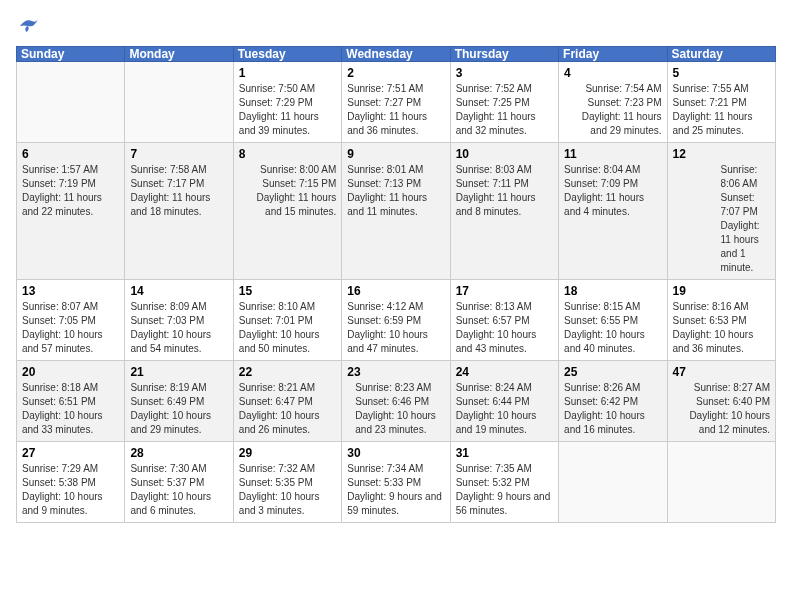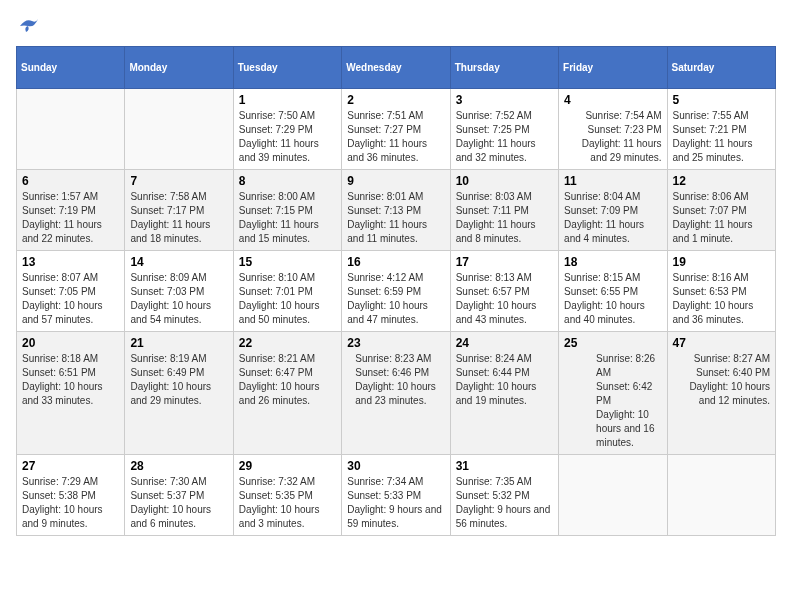--- a/index.html
+++ b/index.html
@@ -53,23 +53,23 @@
       color: #555;
     }
     .calendar {
       width: 100%;
       border-collapse: collapse;
       font-size: 11px;
     }
     .calendar th {
       background: #4472c4;
       color: #fff;
-      padding: 15px 4px;
+      padding: 0 4px;
       text-align: left;
-      font-size: 10px;
+      font-size: 12px;
       font-weight: bold;
       border: 1px solid #3a60a8;
     }
     .calendar td {
       border: 1px solid #ccc;
       vertical-align: top;
       padding: 4px 5px;
       width: calc(100%/7);
       height: 80px;
       background: #fff;
@@ -167,21 +167,21 @@
 Daylight: 11 hours and 22 minutes.</div>
         </td>
         <td>
           <span class="day-num">7</span>
           <div class="day-info" style="white-space: pre-line;">Sunrise: 7:58 AM
 Sunset: 7:17 PM
 Daylight: 11 hours and 18 minutes.</div>
         </td>
         <td>
           <span class="day-num">8</span>
-          <div class="day-info" style="white-space: pre-line;">Sunrise: 8:00 AM
+          <div class="day-info" style="white-space: pre-line; text-align: right;">Sunrise: 8:00 AM
 Sunset: 7:15 PM
 Daylight: 11 hours and 15 minutes.</div>
         </td>
         <td>
           <span class="day-num">9</span>
           <div class="day-info" style="white-space: pre-line;">Sunrise: 8:01 AM
 Sunset: 7:13 PM
 Daylight: 11 hours and 11 minutes.</div>
         </td>
         <td>
@@ -191,21 +191,21 @@
 Daylight: 11 hours and 8 minutes.</div>
         </td>
         <td>
           <span class="day-num">11</span>
           <div class="day-info" style="white-space: pre-line;">Sunrise: 8:04 AM
 Sunset: 7:09 PM
 Daylight: 11 hours and 4 minutes.</div>
         </td>
         <td>
           <span class="day-num">12</span>
-          <div class="day-info" style="white-space: pre-line;">Sunrise: 8:06 AM
+          <div class="day-info" style="white-space: pre-line; margin-left: 48px;">Sunrise: 8:06 AM
 Sunset: 7:07 PM
 Daylight: 11 hours and 1 minute.</div>
         </td>
       </tr>
       <tr>
         <td>
           <span class="day-num">13</span>
           <div class="day-info" style="white-space: pre-line;">Sunrise: 8:07 AM
 Sunset: 7:05 PM
 Daylight: 10 hours and 57 minutes.</div>
@@ -273,21 +273,21 @@
 Daylight: 10 hours and 23 minutes.</div>
         </td>
         <td>
           <span class="day-num">24</span>
           <div class="day-info" style="white-space: pre-line;">Sunrise: 8:24 AM
 Sunset: 6:44 PM
 Daylight: 10 hours and 19 minutes.</div>
         </td>
         <td>
           <span class="day-num">25</span>
-          <div class="day-info" style="white-space: pre-line; margin-left: 32px;">Sunrise: 8:26 AM
+          <div class="day-info" style="white-space: pre-line;">Sunrise: 8:26 AM
 Sunset: 6:42 PM
 Daylight: 10 hours and 16 minutes.</div>
         </td>
         <td>
           <span class="day-num">47</span>
           <div class="day-info" style="white-space: pre-line; text-align: right;">Sunrise: 8:27 AM
 Sunset: 6:40 PM
 Daylight: 10 hours and 12 minutes.</div>
         </td>
       </tr>

